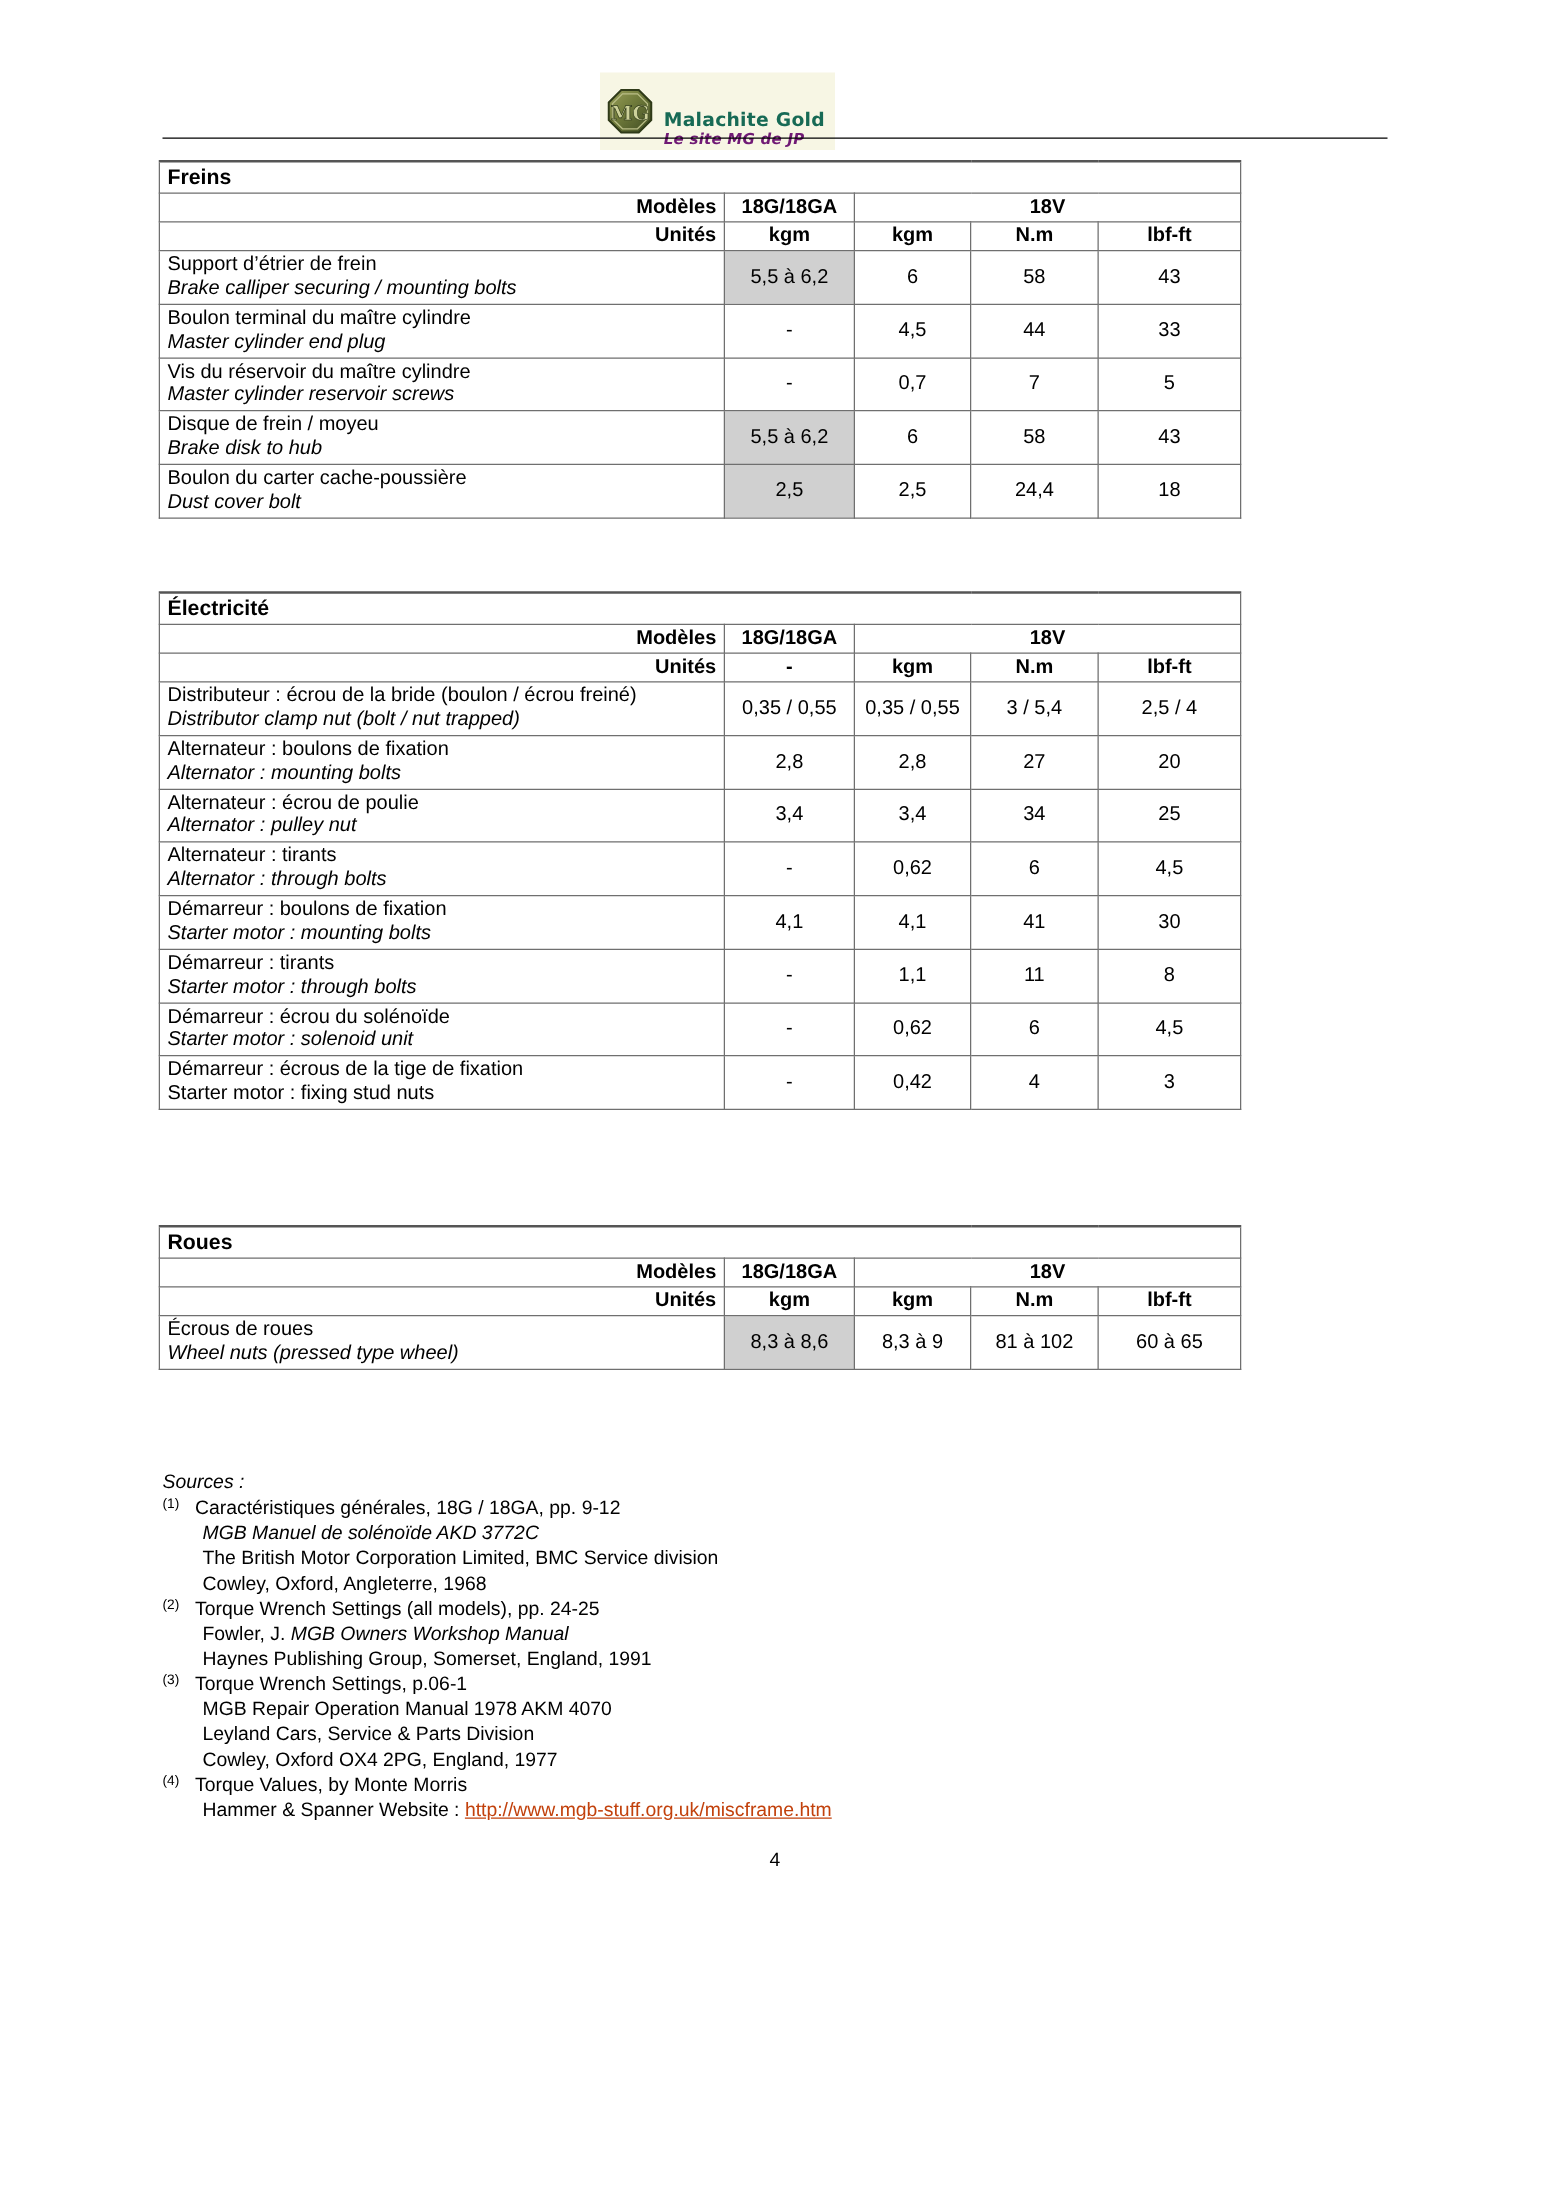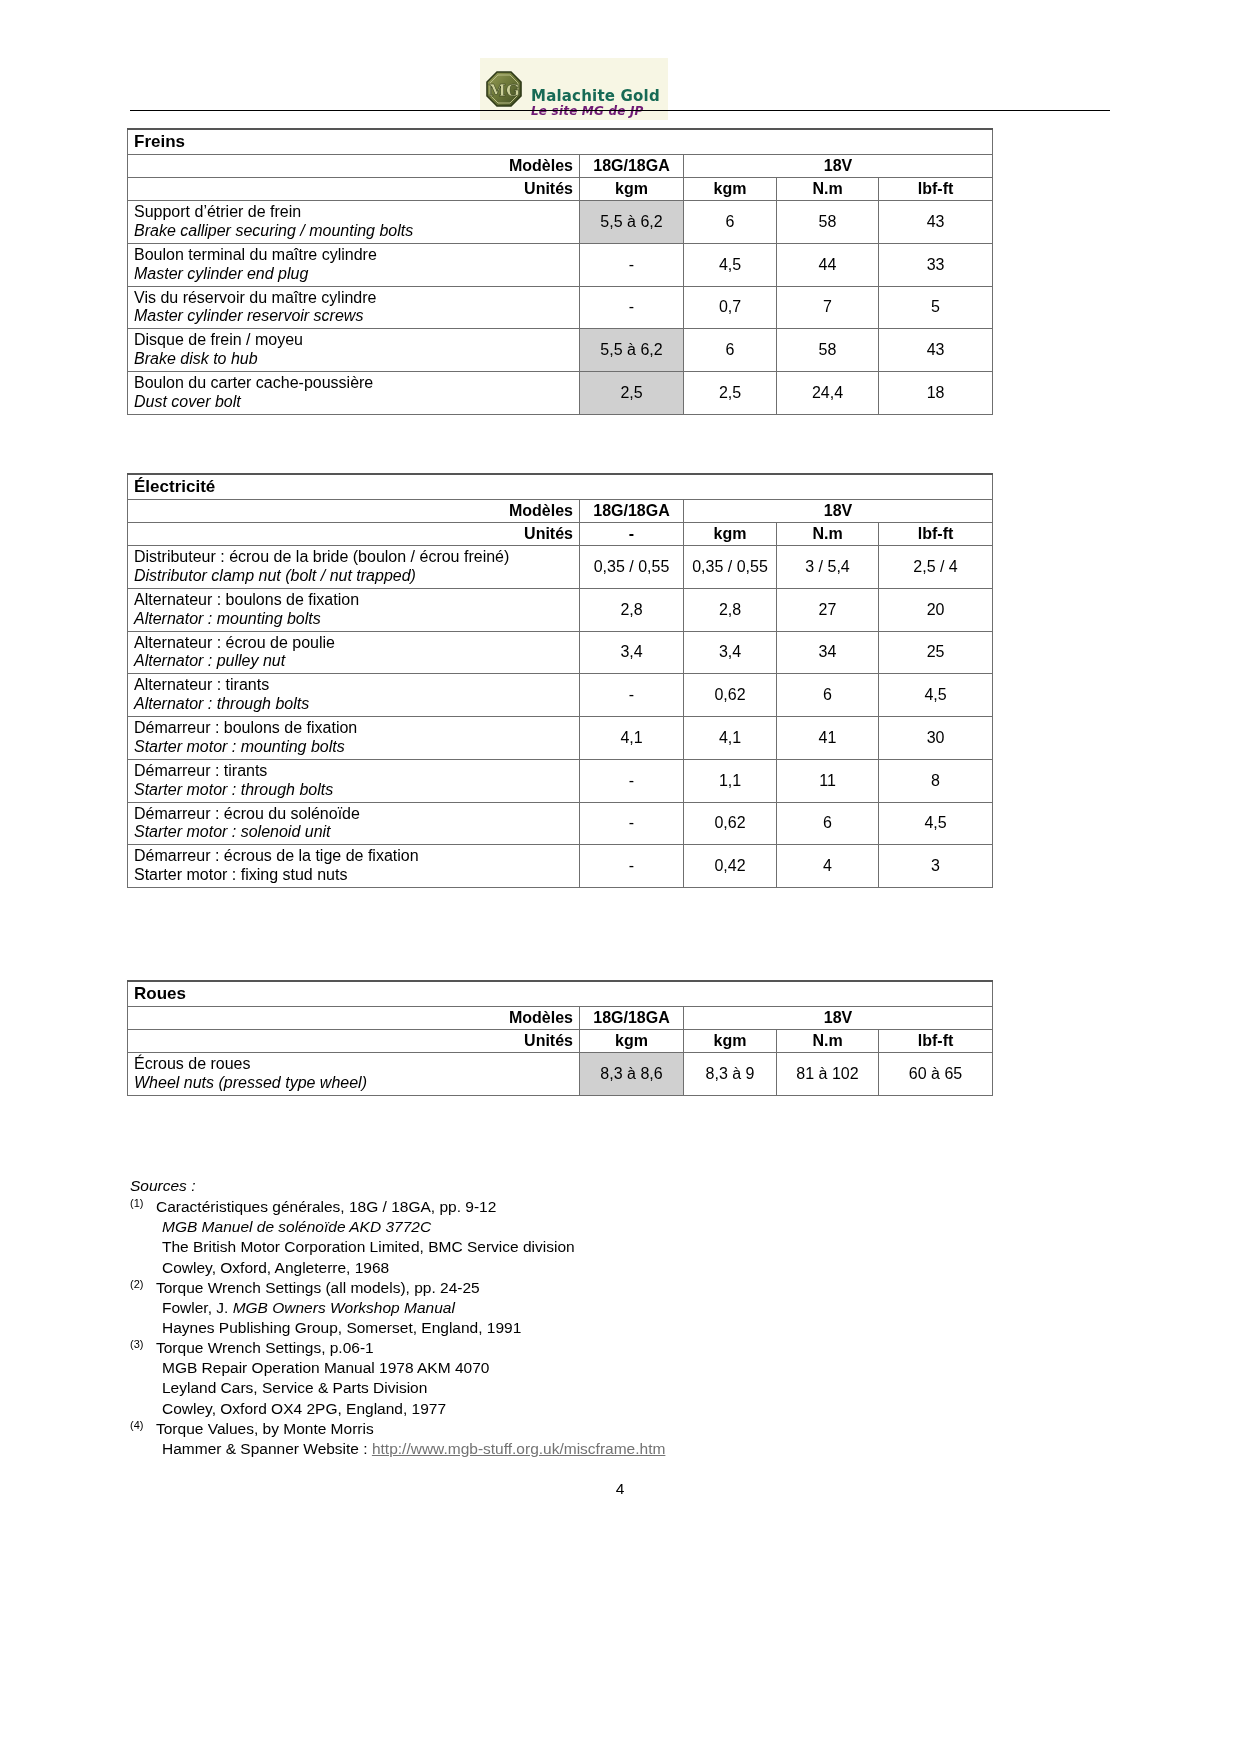--- a/index.html
+++ b/index.html
@@ -83,21 +83,21 @@
     font-size:15.5px; line-height:1.30;
   }
   .sources .head { font-style:italic; margin-bottom:1px;margin-top:48px; }
   .src-item { position:relative; padding-left:26px; }
   .src-item .marker {
     position:absolute; left:0; top:-1px; font-size:11px; vertical-align:super;
   }
   .src-line { padding-left:26px; }
   .src-line.ind { padding-left:32px; }
   .it { font-style:italic; }
-  a.link { color:#737373; text-decoration:underline; }
+  a.link { color:#c2410c; text-decoration:underline; }
 
   .pagenum {
     position:absolute; left:0; top:1480px; width:1240px;
     text-align:center; font-size:15.5px;
   }
 </style>
 </head>
 <body>
 
 <div class="page">

